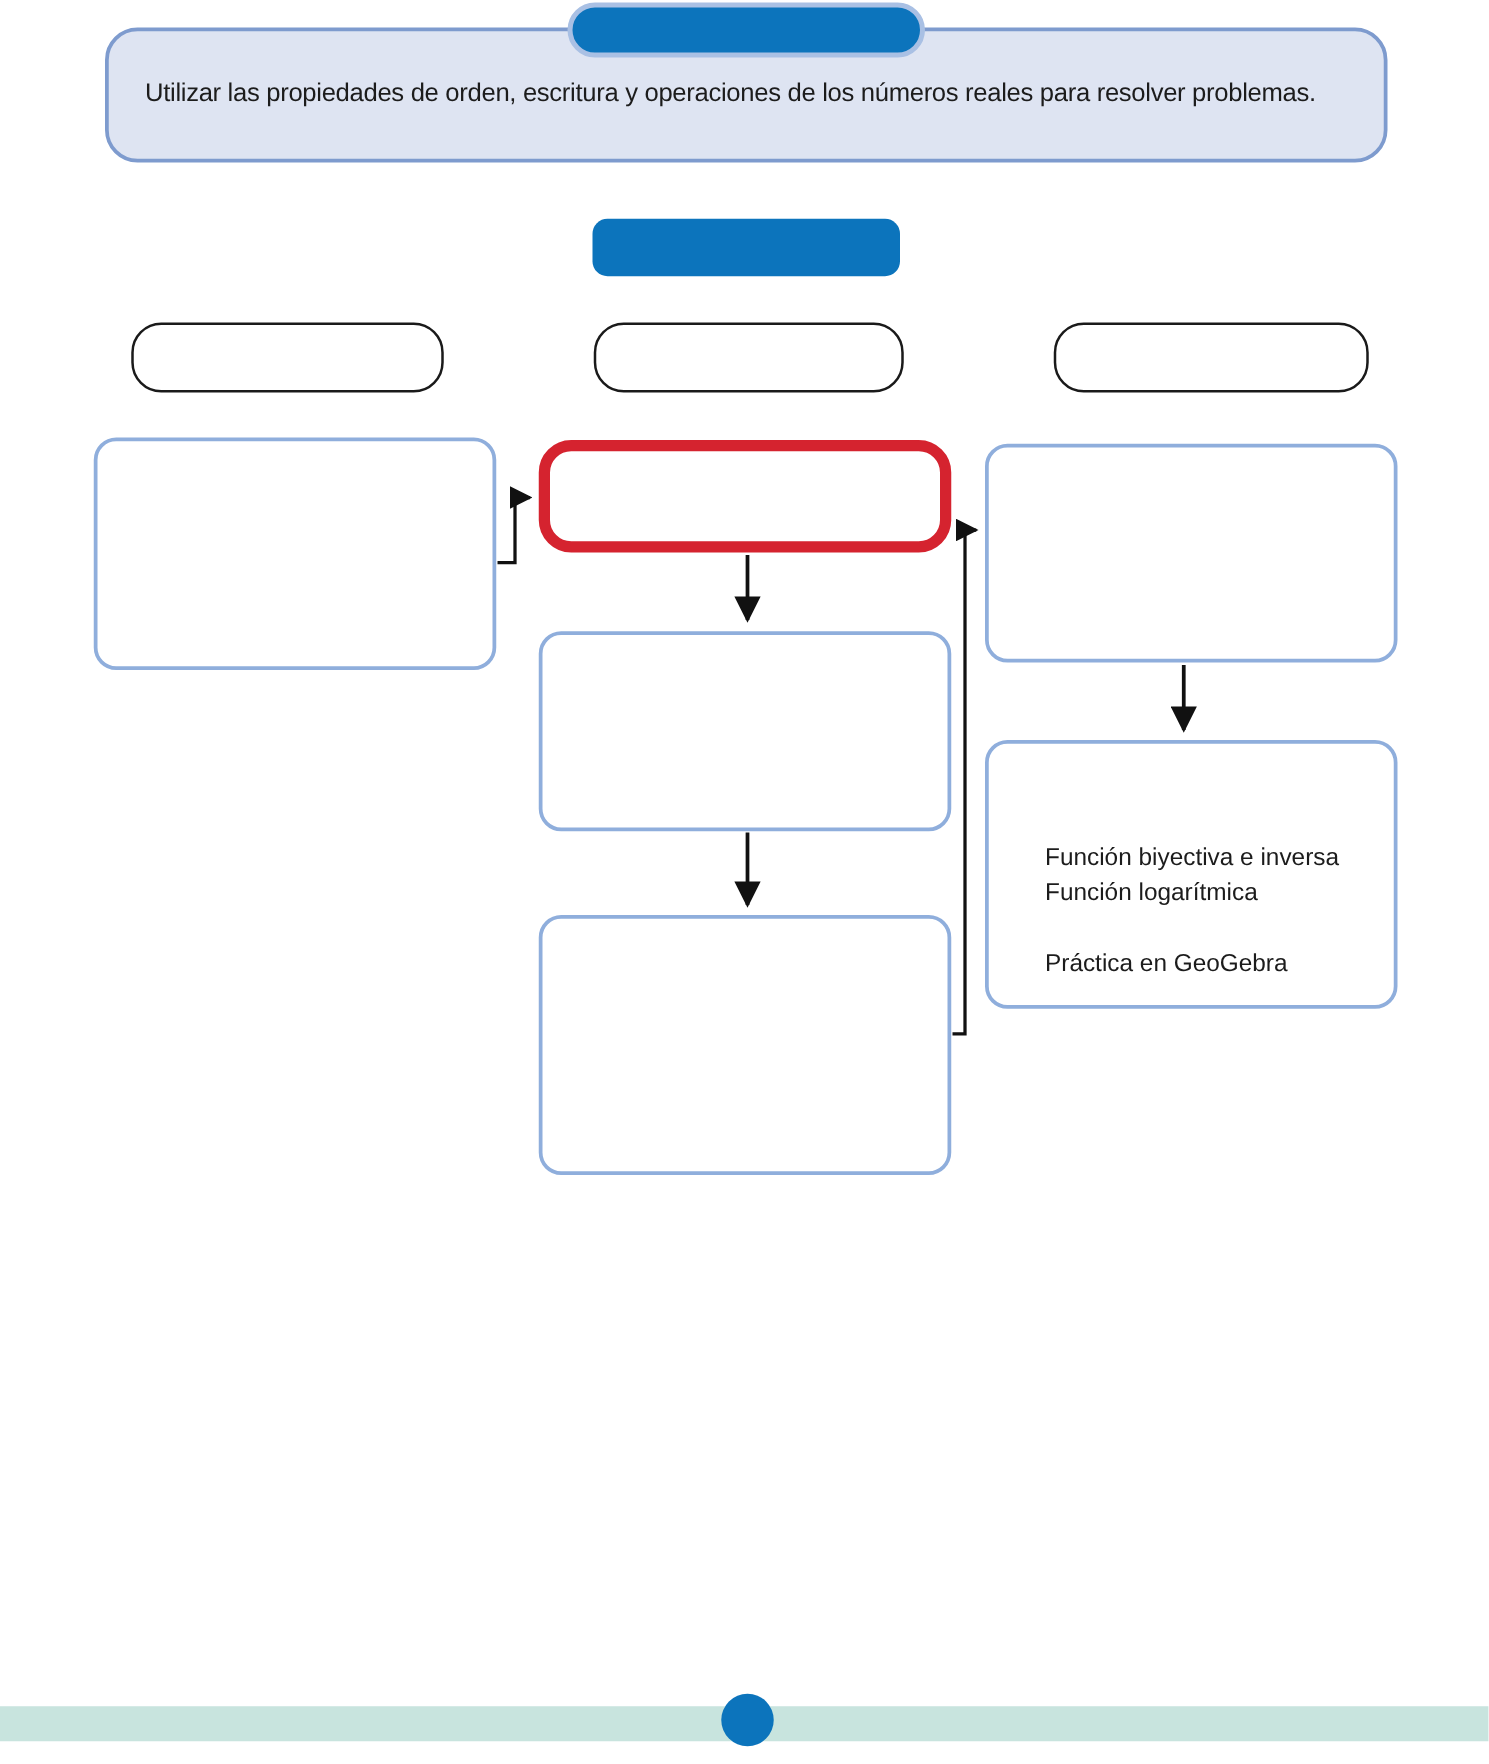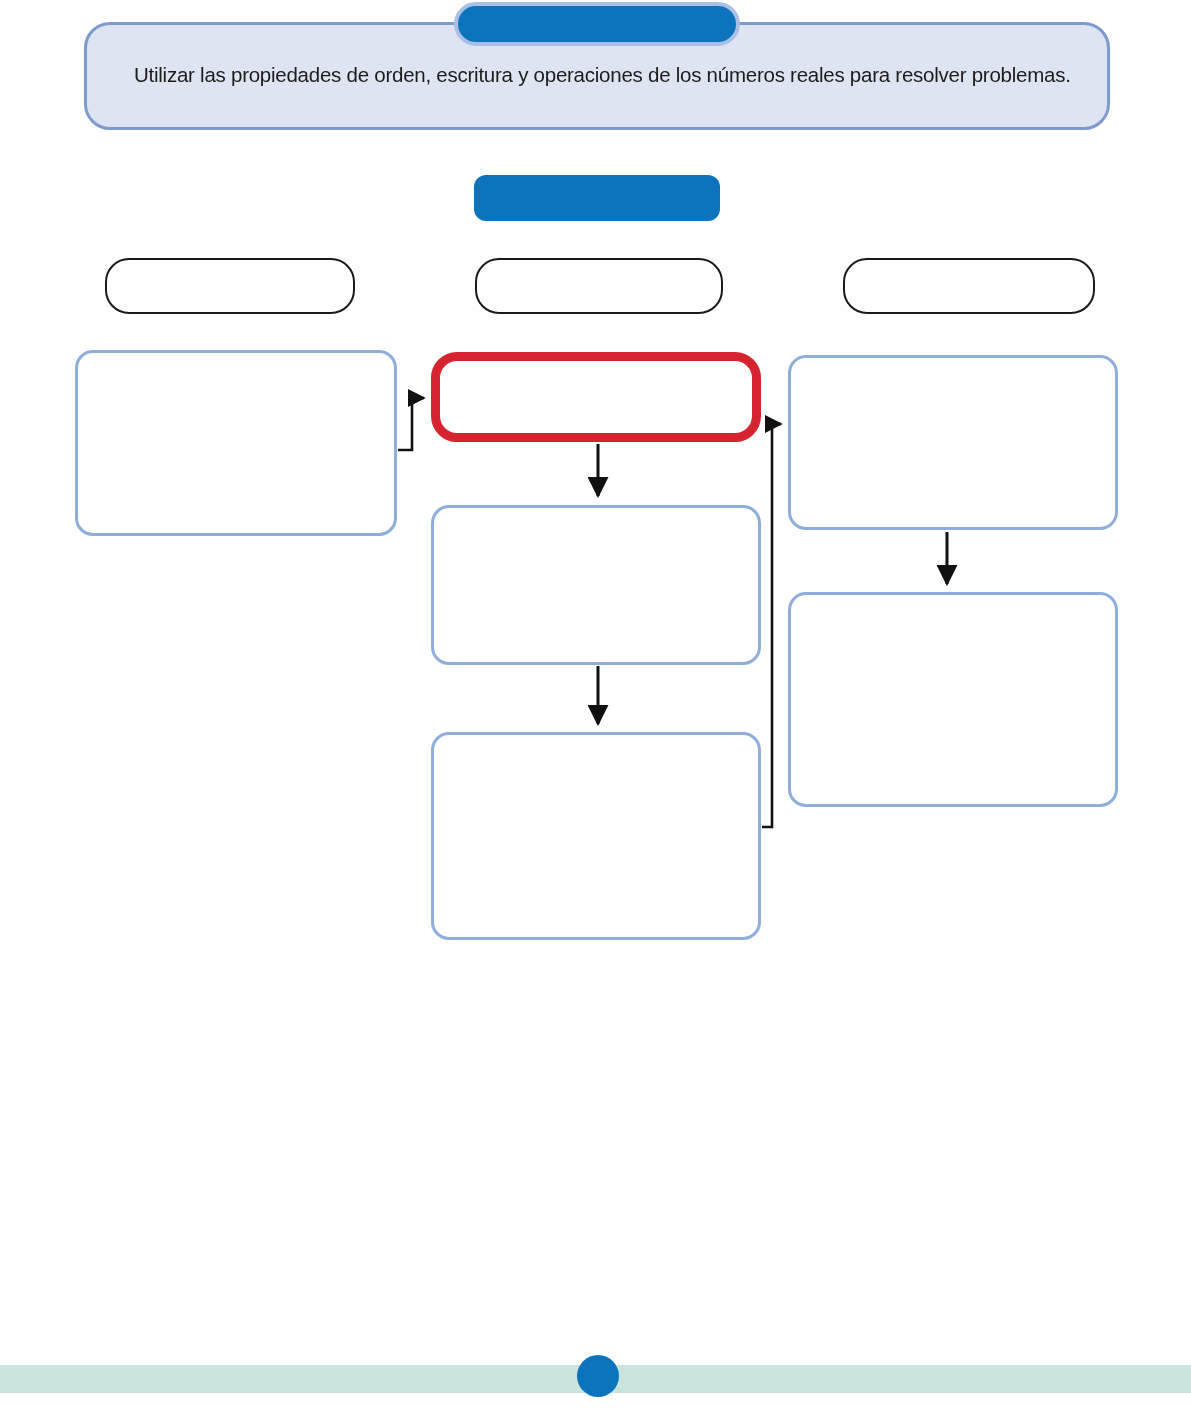--- a/index.html
+++ b/index.html
@@ -37,21 +37,21 @@
     top: 22px;
     width: 1026px;
     height: 108px;
     background: #DEE4F2;
     border: 3px solid #7E9BCE;
     border-radius: 26px;
     box-sizing: border-box;
   }
   .objective-text {
     position: absolute;
-    left: 134px;
+    left: 116px;
     top: 62px;
     width: 964px;
     font-size: 20.5px;
     line-height: 1.3;
     letter-spacing: -0.25px;
     color: #1c1c1c;
     text-align: left;
     white-space: nowrap;
   }
 
@@ -163,20 +163,24 @@
   <div class="pill pill-center"></div>
   <div class="pill pill-right"></div>
 
   <div class="box box-left"></div>
   <div class="box accent box-red"></div>
   <div class="box box-right-top"></div>
   <div class="box box-mid-1"></div>
   <div class="box box-mid-2"></div>
   <div class="box box-right-bot"></div>
 
+  <div class="box-text text-right-bot">Función biyectiva e inversa
+Función logarítmica
+
+Práctica en GeoGebra</div>
 
   <svg class="connectors" viewBox="0 0 1191 1411" xmlns="http://www.w3.org/2000/svg">
     <defs>
       <marker id="arrowhead" viewBox="0 0 10 10" refX="9" refY="5" markerWidth="7" markerHeight="7" orient="auto-start-reverse">
         <path d="M 0 0 L 10 5 L 0 10 z" fill="#111111"></path>
       </marker>
     </defs>
 
     <g>
       <path d="M 398 450 L 412 450 L 412 398 L 424 398" fill="none" stroke="#111111" stroke-width="2.6" marker-end="url(#arrowhead)"></path>

